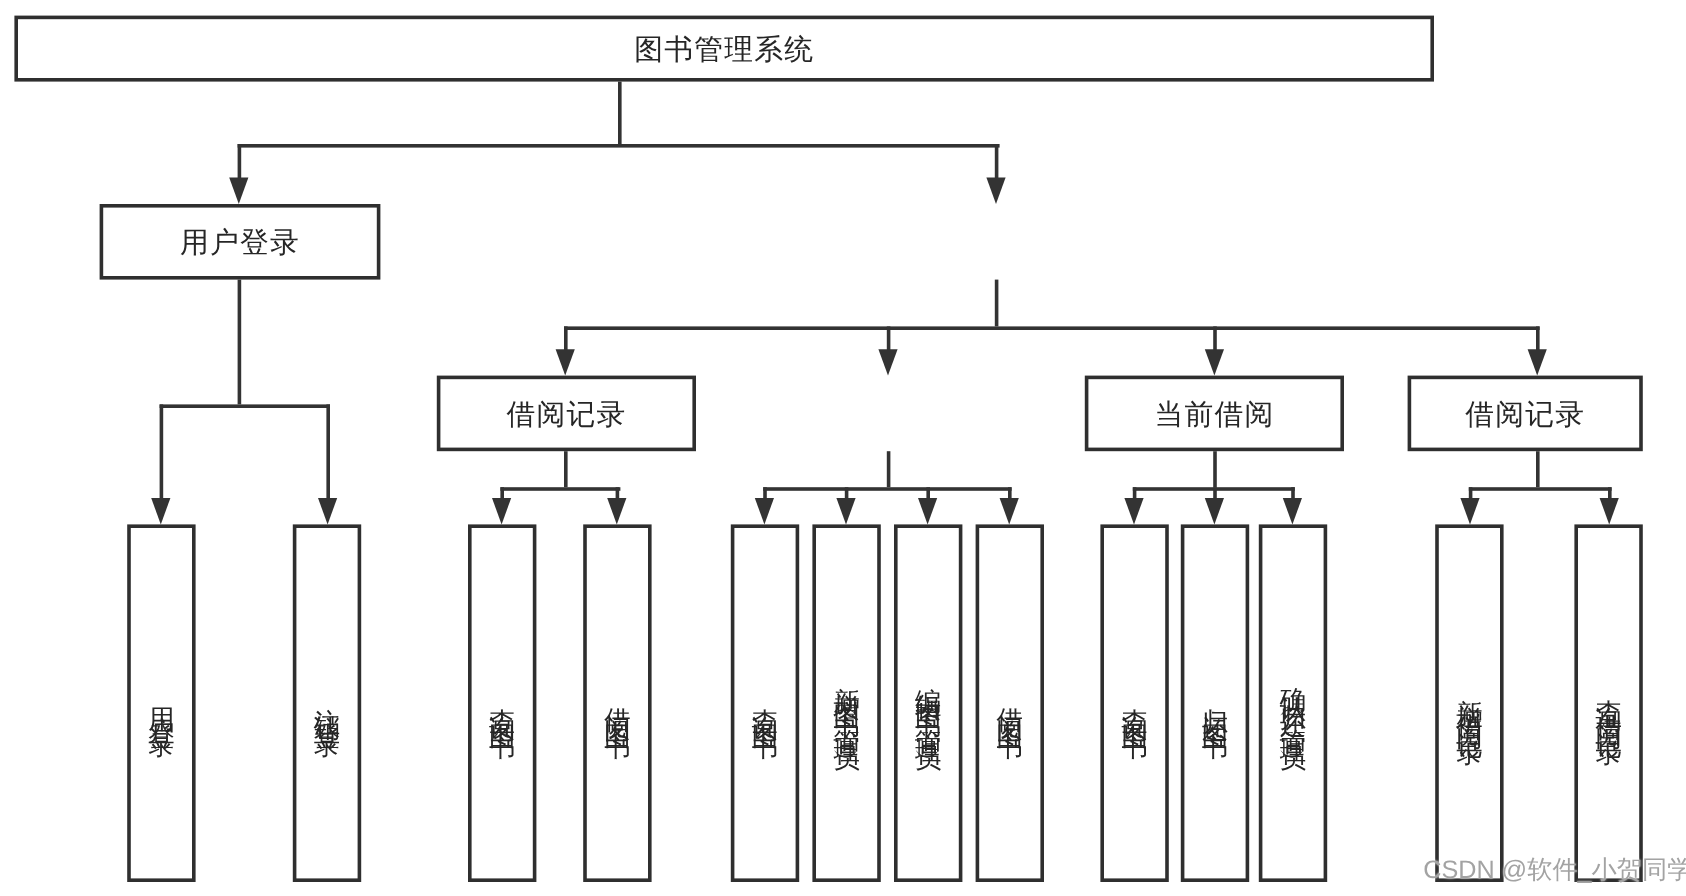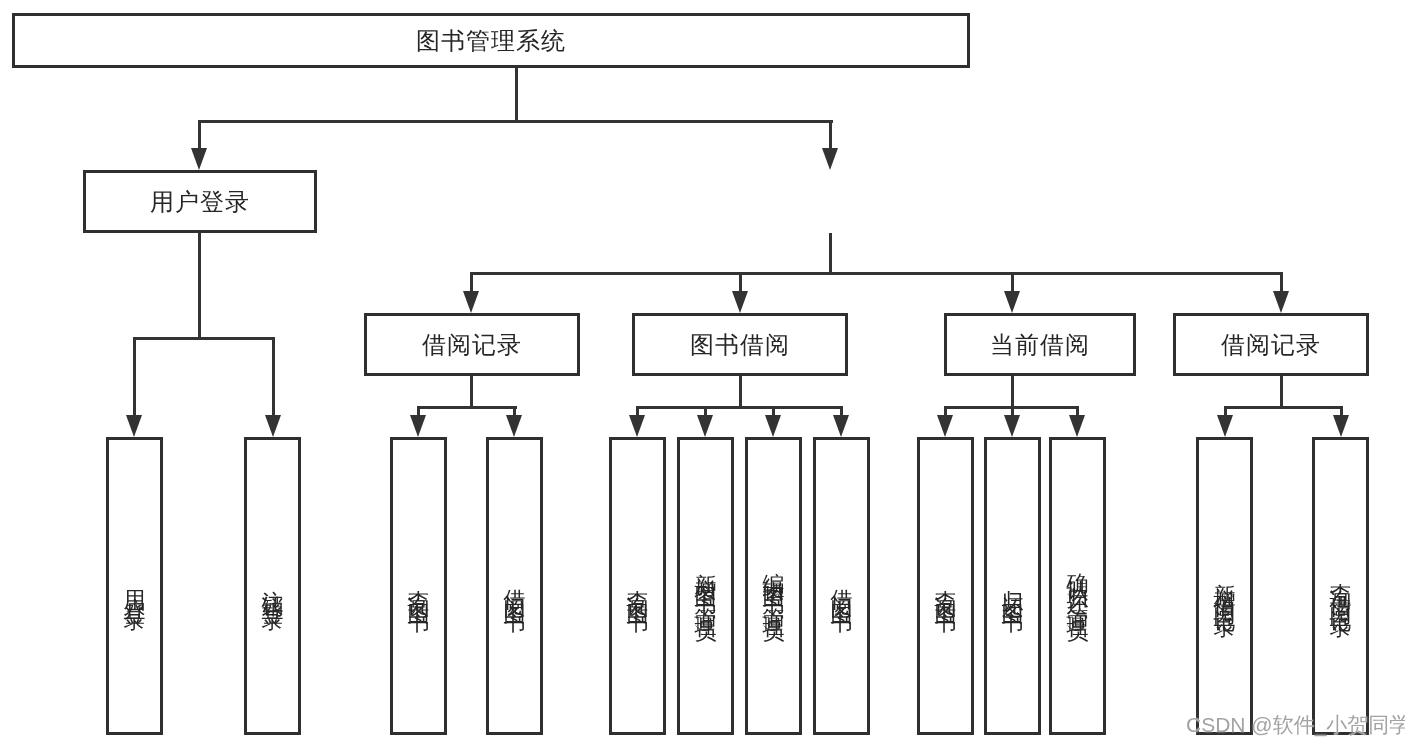--- a/index.html
+++ b/index.html
@@ -69,38 +69,35 @@
     color: var(--watermark);
     white-space: nowrap;
     text-shadow: 0 0 2px #ffffff;
   }
 </style>
 </head>
 <body>
 
 <div class="canvas">
 
-  <div class="box" style="left:12px; top:13px; width:958px; height:55px;">
+  <div class="box" style="left:12px; top:13px; width:1183px; height:55px;">
     <span>图书管理系统</span>
   </div>
 
   <div class="box" style="left:83px; top:170px; width:234px; height:63px;">
     <span>用户登录</span>
   </div>
 
 
   <div class="box" style="left:364px; top:313px; width:216px; height:63px;">
     <span>借阅记录</span>
   </div>
 
-  <div class="box" style="left:632px; top:313px; width:216px; height:63px;">
-    <span>图书借阅</span>
-  </div>
-
-  <div class="box" style="left:944px; top:313px; width:192px; height:63px;">
+
+  <div class="box" style="left:904px; top:313px; width:216px; height:63px;">
     <span>当前借阅</span>
   </div>
 
   <div class="box" style="left:1173px; top:313px; width:196px; height:63px;">
     <span>借阅记录</span>
   </div>
 
   <div class="box leaf" style="left:106px;">
     <span>用户登录</span>
   </div>

